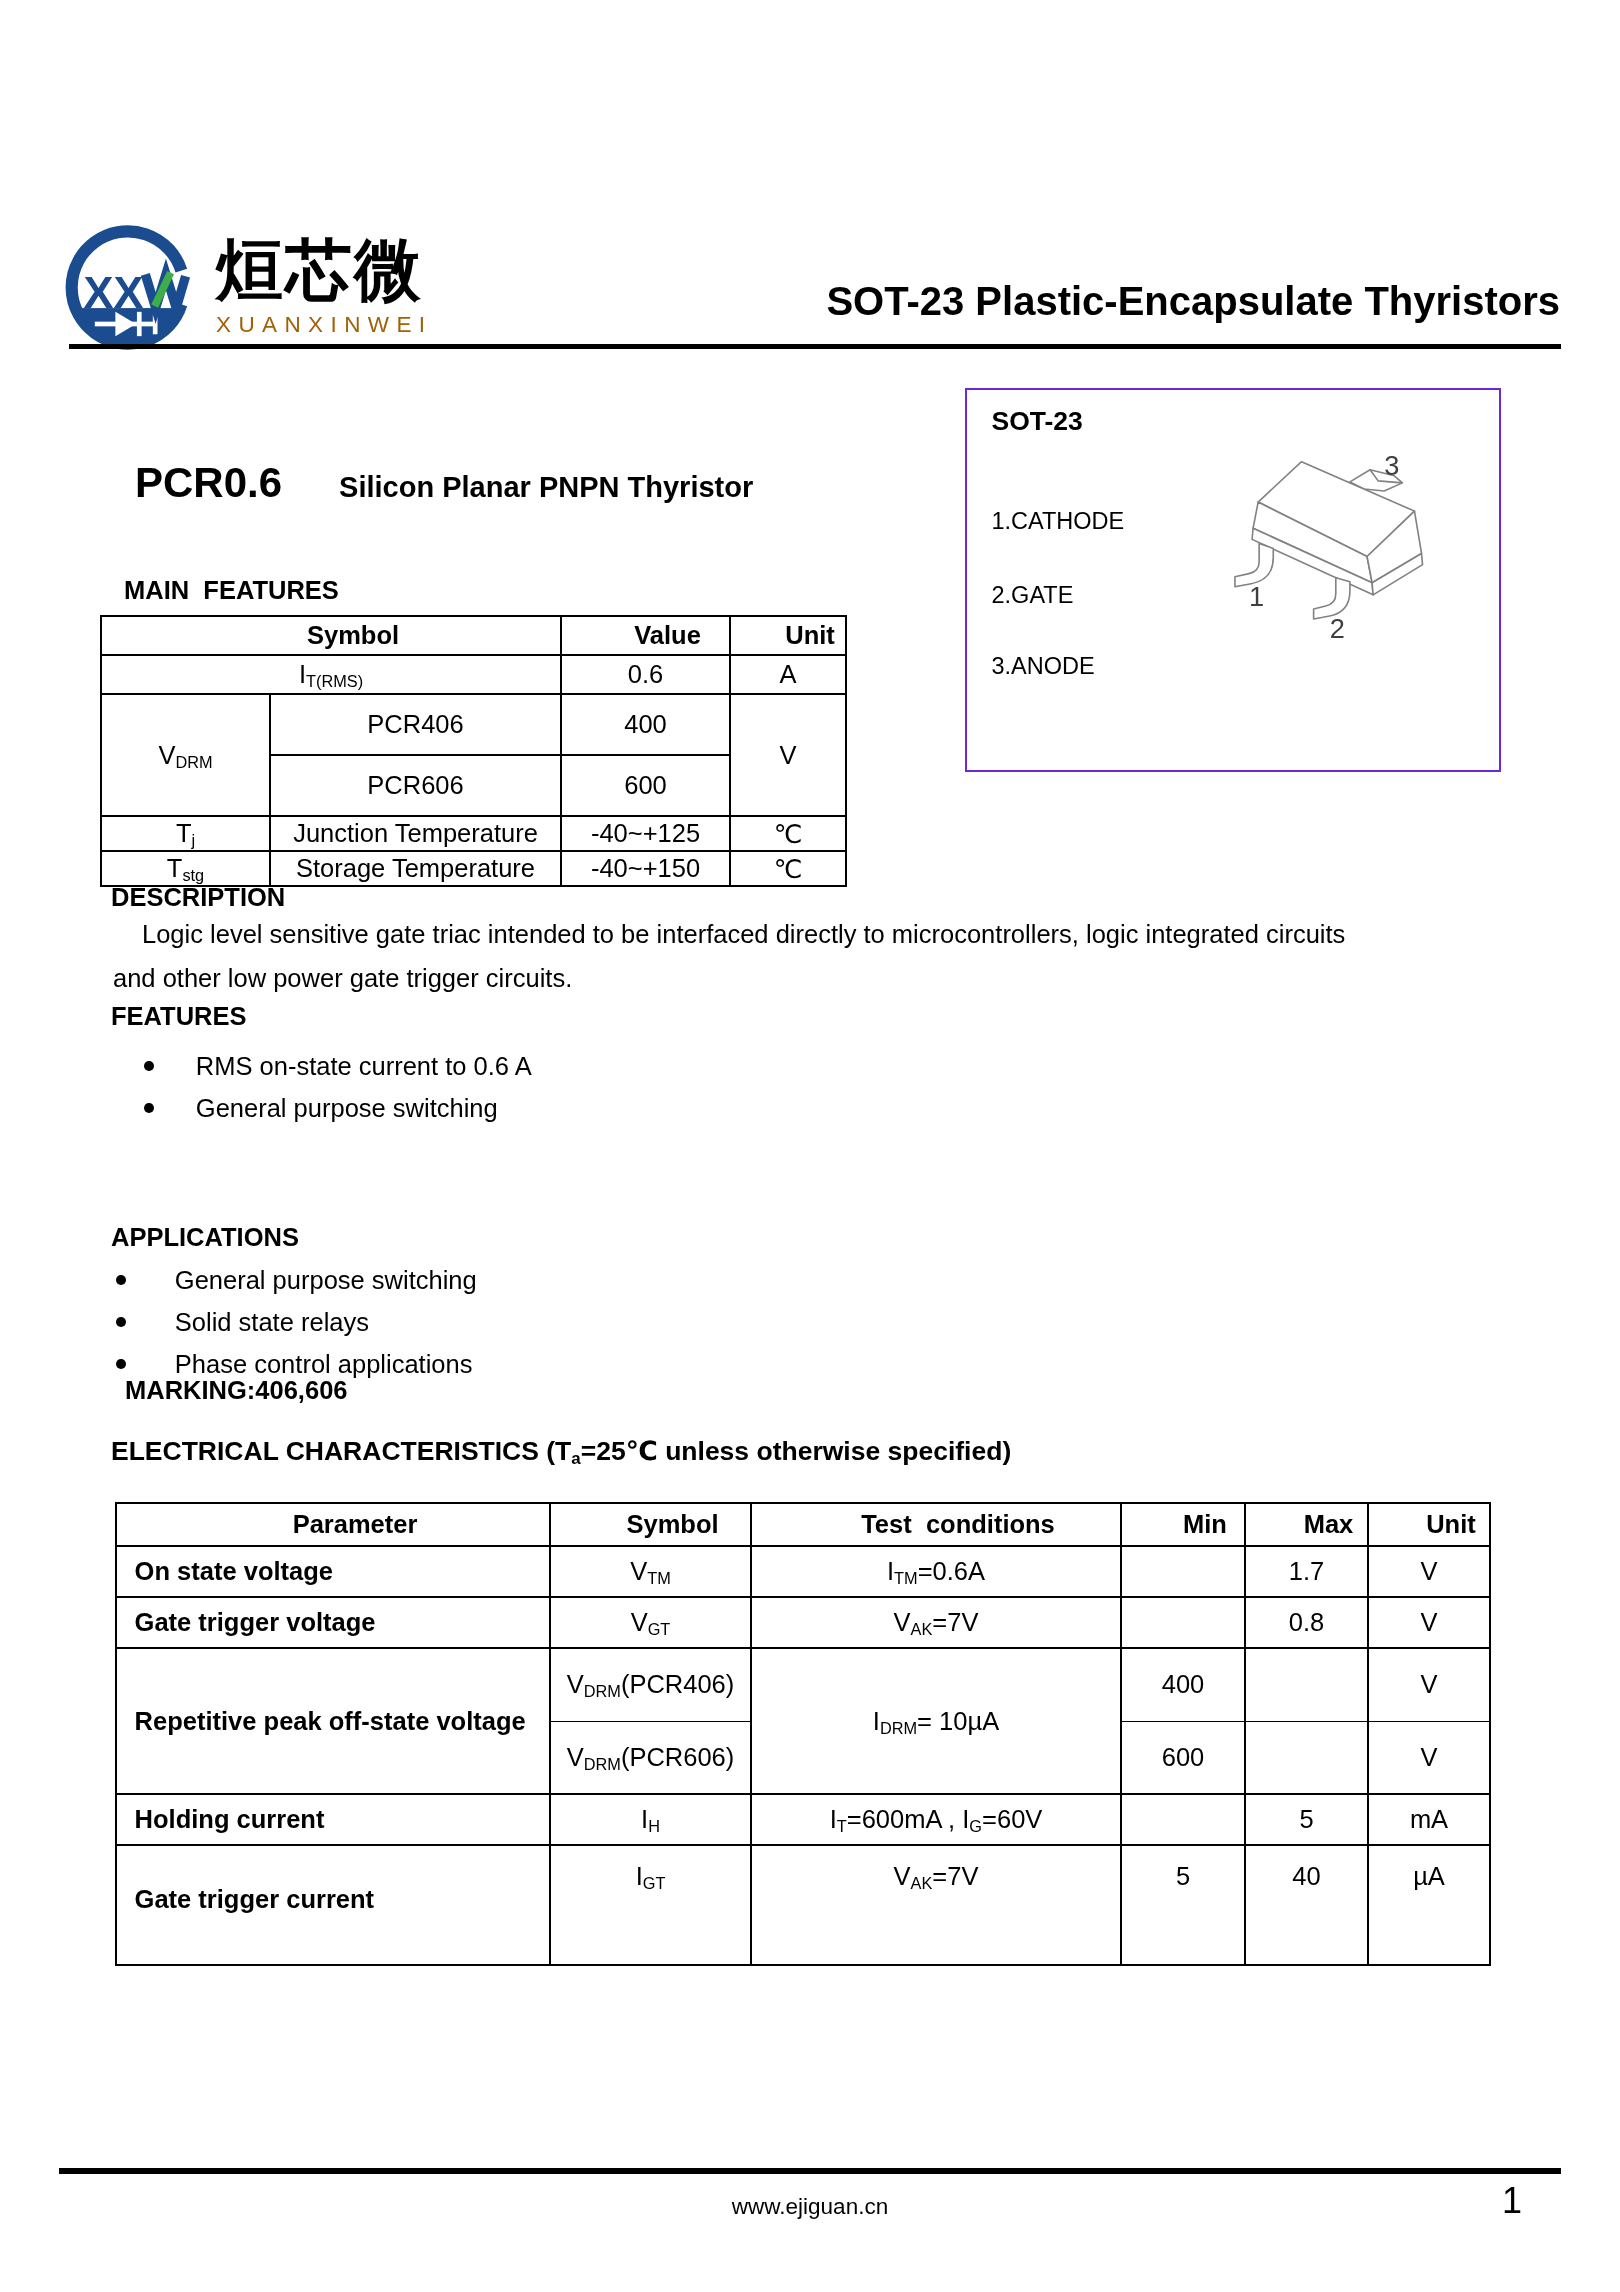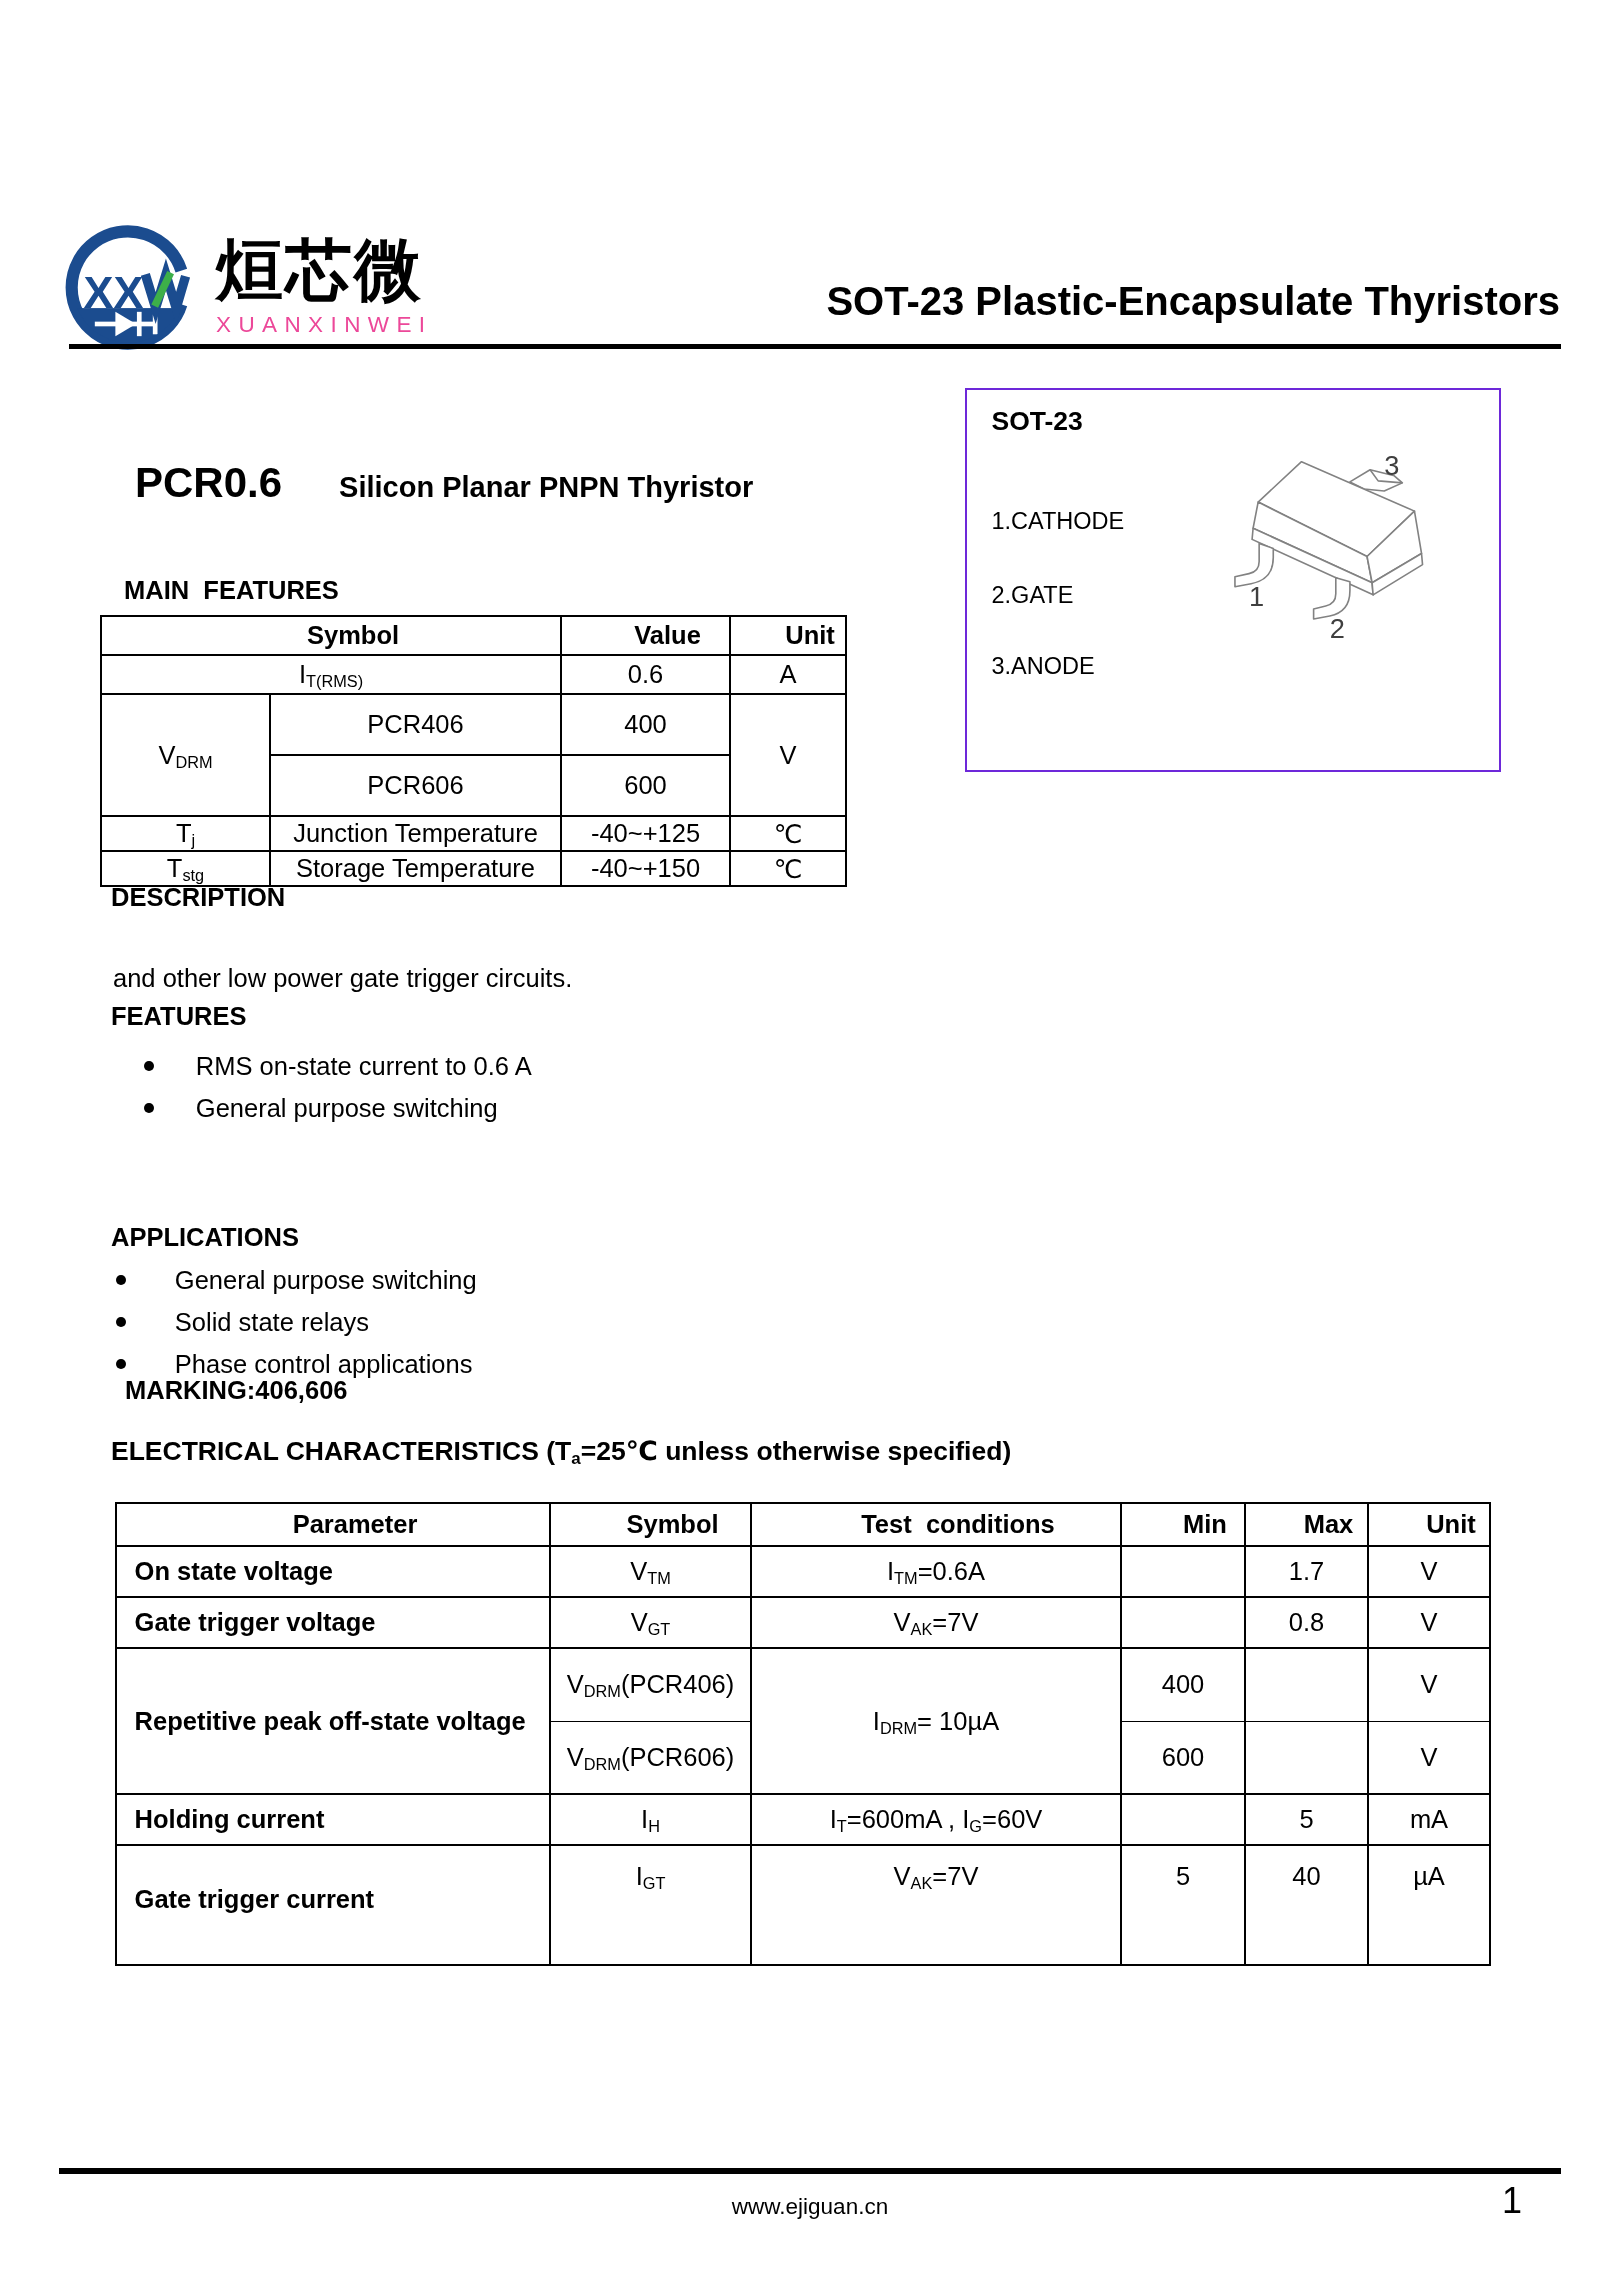--- a/index.html
+++ b/index.html
@@ -6,21 +6,21 @@
   .page{
     position:relative;width:1620px;height:2293px;background:#ffffff;
     font-family:"Liberation Sans","DejaVu Sans",sans-serif;color:#000;
     margin:0 auto;overflow:hidden;
   }
   
   .logo{position:absolute;left:63px;top:222px;display:flex;align-items:flex-start;}
   .logo-svg{width:131px;height:131px;display:block;}
   .logo-textblock{margin-left:22px;margin-top:7.8px;}
   .logo-cn{font-size:67px;font-weight:bold;line-height:1.2;letter-spacing:2px;}
-  .logo-en{font-size:22.5px;letter-spacing:7.4px;margin-top:2px;color:#ec4899;}
+  .logo-en{font-size:22.5px;letter-spacing:7.4px;margin-top:2px;color:#a16207;}
   .doc-title{position:absolute;right:60px;top:279px;font-size:40px;font-weight:bold;white-space:nowrap;}
   .header-rule{position:absolute;left:69px;top:344px;width:1492px;height:4.9px;background:#000;}
   
   .product{position:absolute;left:135px;top:459px;display:flex;align-items:baseline;}
   .part-number{font-size:42px;font-weight:bold;}
   .part-subtitle{font-size:29px;font-weight:bold;margin-left:57px;}
   
   .pkg-box{position:absolute;left:965px;top:388px;width:532px;height:380px;border:2px solid #6d28d9;}
   .pkg-title{position:absolute;left:24.5px;top:15.7px;font-size:26.5px;font-weight:bold;}
   .pkg-pin{position:absolute;left:24.5px;font-size:23.5px;}
@@ -155,20 +155,21 @@
     <tr style="height:35px">
       <td><span>T</span><sub>stg</sub></td>
       <td>Storage Temperature</td>
       <td>-40~+150</td>
       <td>℃</td>
     </tr>
   </tbody>
     </table>
 
   <div class="sec-h" style="left:111px;top:883px;">DESCRIPTION</div>
+  <div class="body-line" style="left:142px;top:920px;">Logic level sensitive gate triac intended to be interfaced directly to microcontrollers, logic integrated circuits</div>
   <div class="body-line" style="left:113px;top:964px;">and other low power gate trigger circuits.</div>
 
   <div class="sec-h" style="left:111px;top:1002px;">FEATURES</div>
   <ul class="blist feat" style="left:144px;top:1045px;">
     <li>
         <span class="bdot"></span>
         <span>RMS on-state current to 0.6 A</span>
       </li>
     <li>
         <span class="bdot"></span>

